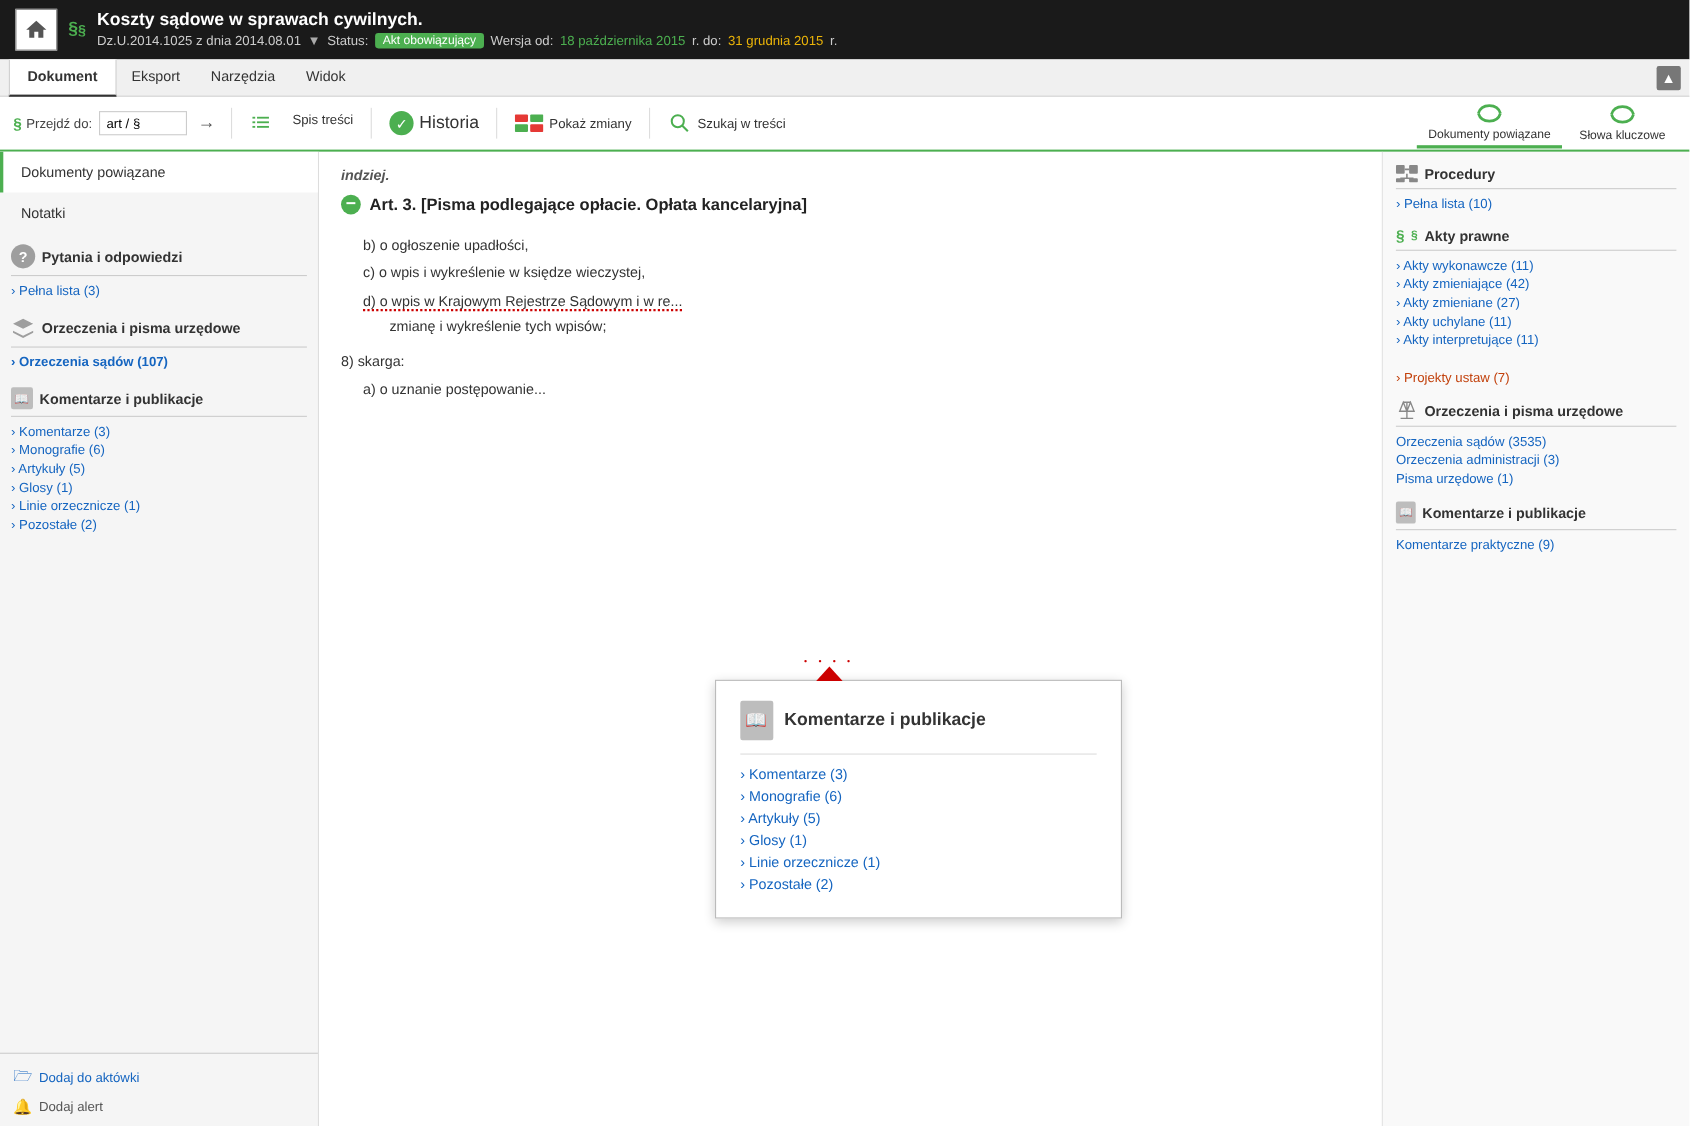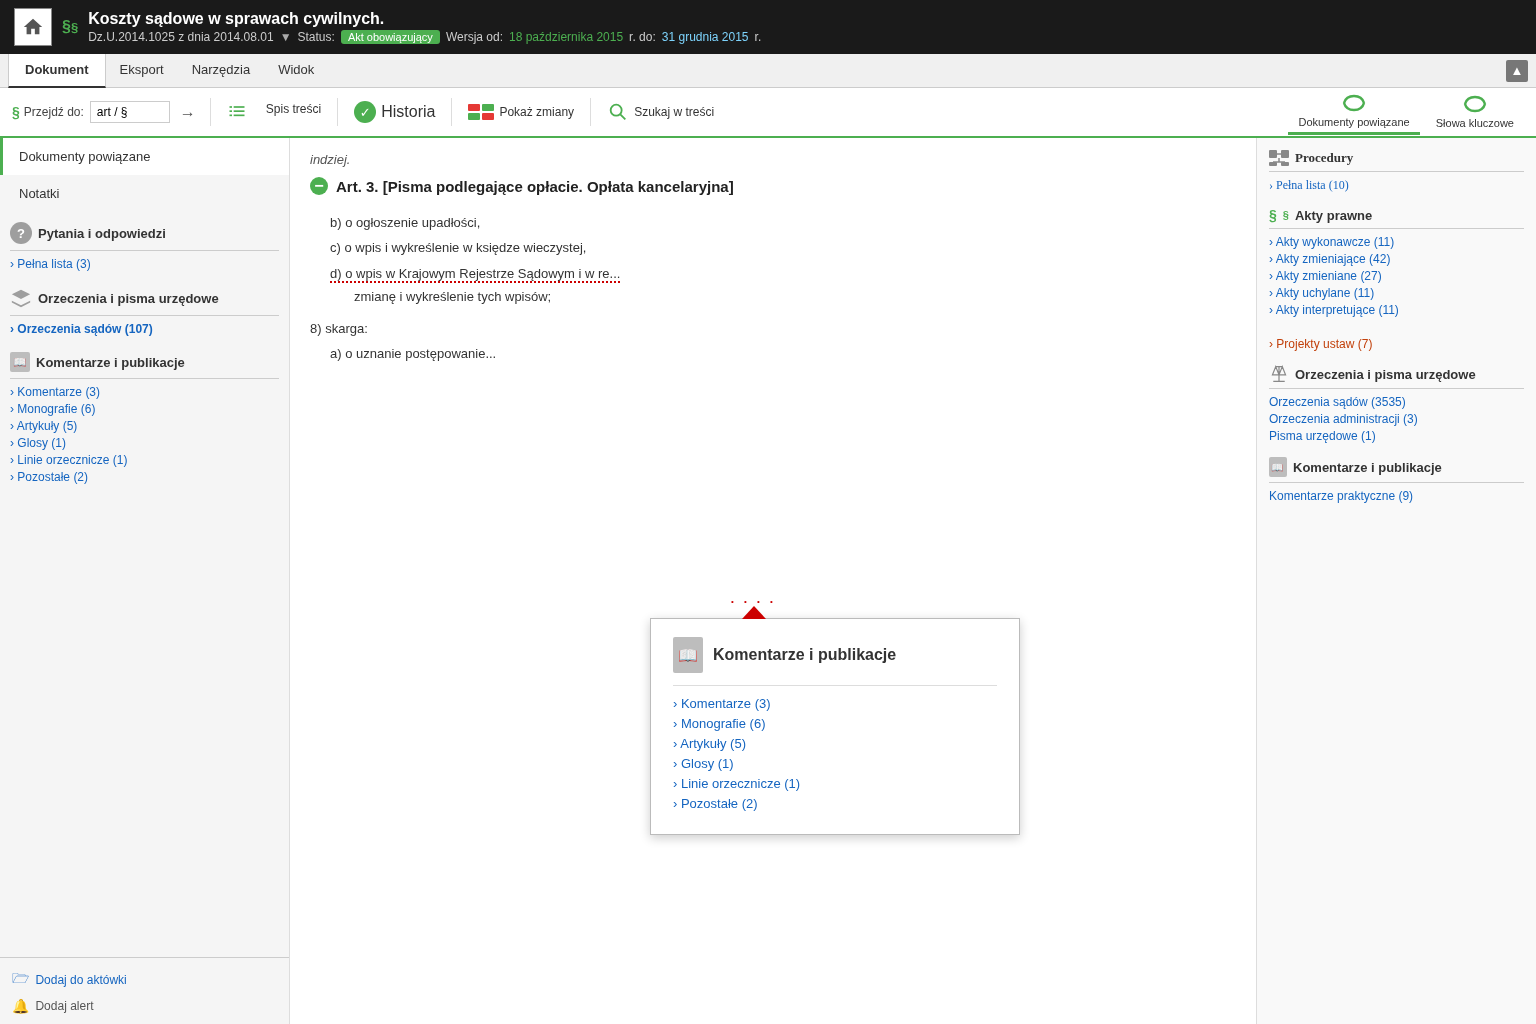--- a/index.html
+++ b/index.html
@@ -24,21 +24,21 @@
   <div style="display:flex; flex-direction:column;">
     <div style="color:#fff; font-size:16px; font-weight:bold;">Koszty sądowe w sprawach cywilnych.</div>
     <div style="display:flex; align-items:center; gap:6px; font-size:12px; color:#ccc; margin-top:2px;">
       <span>Dz.U.2014.1025 z dnia 2014.08.01</span>
       <span style="color:#aaa; cursor:pointer;">▼</span>
       <span>Status:</span>
       <span style="background:#4caf50; color:#fff; padding:1px 7px; border-radius:3px; font-size:11px;">Akt obowiązujący</span>
       <span>Wersja od:</span>
       <span style="color:#4caf50;">18 października 2015</span>
       <span>r. do:</span>
-      <span style="color:#7dd3fc;">31 grudnia 2015</span>
+      <span style="color:#eab308;">31 grudnia 2015</span>
       <span>r.</span>
     </div>
   </div>
 </div>
 
 <div style="display:flex; align-items:center; background:#f0f0f0; border-bottom:1px solid #ccc; height:34px; padding:0 8px;">
   <div style="padding:6px 16px; cursor:pointer; font-size:13px; font-weight:bold; border-bottom:2px solid #333; background:#fff; border-right:1px solid #ccc; border-left:1px solid #ccc; height:34px; display:flex; align-items:center;">Dokument</div>
   <div style="padding:6px 14px; cursor:pointer; font-size:13px; border-bottom:2px solid transparent; height:34px; display:flex; align-items:center;">Eksport</div>
   <div style="padding:6px 14px; cursor:pointer; font-size:13px; border-bottom:2px solid transparent; height:34px; display:flex; align-items:center;">Narzędzia</div>
   <div style="padding:6px 14px; cursor:pointer; font-size:13px; border-bottom:2px solid transparent; height:34px; display:flex; align-items:center;">Widok</div>
@@ -164,21 +164,21 @@
       </div>
       <div style="display:flex; align-items:center; gap:6px; cursor:pointer; color:#555; font-size:12px;">
         <span style="font-size:14px;">🔔</span>
         <span>Dodaj alert</span>
       </div>
     </div>
   </div>
 
   <div style="flex:1; padding:14px 20px; overflow-y:auto; position:relative; background:#fff;">
 
-    <div style="font-size:13px; color:#555; margin-bottom:10px; font-style:italic;">indziej.</div>
+    <div style="font-size:13px; color:#555; margin-bottom:10px; font-style:italic;font-weight:bold;">indziej.</div>
 
     <div style="display:flex; align-items:center; gap:8px; font-weight:bold; font-size:15px; color:#222; margin-bottom:16px;">
       <div style="width:18px; height:18px; background:#4caf50; border-radius:50%; display:flex; align-items:center; justify-content:center; color:#fff; font-size:16px; font-weight:bold; cursor:pointer; flex-shrink:0;">−</div>
       <span>Art. 3. [Pisma podlegające opłacie. Opłata kancelaryjna]</span>
     </div>
 
     <div style="font-size:13px; line-height:1.8; color:#333; margin-bottom:2px; padding-left:20px;">b)  o ogłoszenie upadłości,</div>
     <div style="font-size:13px; line-height:1.8; color:#333; margin-bottom:2px; padding-left:20px;">c)  o wpis i wykreślenie w księdze wieczystej,</div>
 
     <div style="font-size:13px; line-height:1.8; color:#333; margin-bottom:8px; padding-left:20px;">
@@ -205,21 +205,21 @@
       <span style="color:#1565c0; font-size:13px; cursor:pointer; display:block; margin-bottom:5px;">› <span>Monografie (6)</span></span>
       <span style="color:#1565c0; font-size:13px; cursor:pointer; display:block; margin-bottom:5px;">› <span>Artykuły (5)</span></span>
       <span style="color:#1565c0; font-size:13px; cursor:pointer; display:block; margin-bottom:5px;">› <span>Glosy (1)</span></span>
       <span style="color:#1565c0; font-size:13px; cursor:pointer; display:block; margin-bottom:5px;">› <span>Linie orzecznicze (1)</span></span>
       <span style="color:#1565c0; font-size:13px; cursor:pointer; display:block; margin-bottom:5px;">› <span>Pozostałe (2)</span></span>
     </div>
   </div>
 
   <div style="width:280px; min-width:280px; background:#f9f9f9; border-left:1px solid #ddd; padding:12px; overflow-y:auto; font-size:12px;">
 
-    <div style="margin-bottom:14px;font-family:Liberation Serif, serif;">
+    <div style="margin-bottom:14px;">
       <div style="display:flex; align-items:center; gap:6px; font-weight:bold; font-size:13px; color:#333; margin-bottom:6px; padding-bottom:5px; border-bottom:1px solid #ccc;">
         <svg width="20" height="16" viewBox="0 0 20 16" fill="#888">
             <rect x="0" y="0" width="8" height="8" rx="1"></rect>
             <rect x="12" y="0" width="8" height="8" rx="1"></rect>
             <line x1="8" y1="4" x2="12" y2="4" stroke="#888" stroke-width="1.5"></line>
             <line x1="10" y1="8" x2="10" y2="12" stroke="#888" stroke-width="1.5"></line>
             <line x1="4" y1="12" x2="16" y2="12" stroke="#888" stroke-width="1.5"></line>
             <rect x="0" y="12" width="8" height="4" rx="1"></rect>
             <rect x="12" y="12" width="8" height="4" rx="1"></rect>
           </svg>

